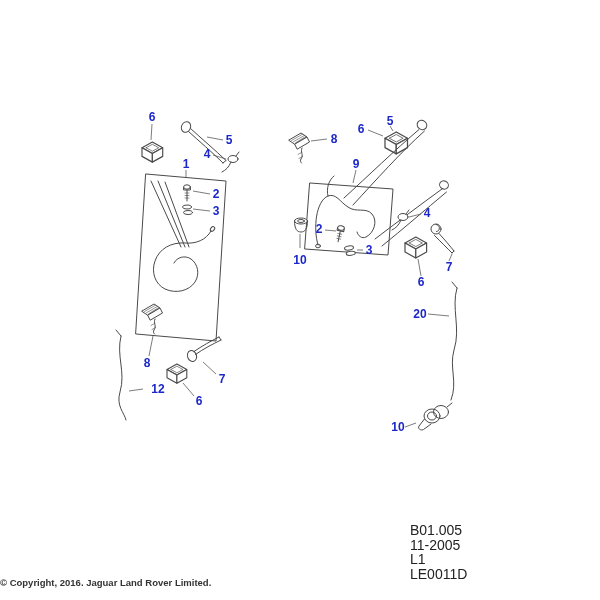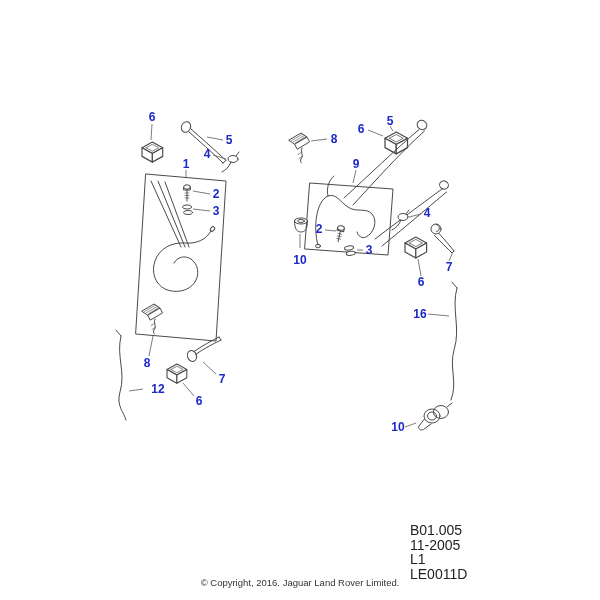--- a/index.html
+++ b/index.html
@@ -26,23 +26,23 @@
     position: absolute;
     left: 410px; top: 523px; width: 88px;
     text-align: left;
     font-size: 14px;
     color: #222;
     line-height: 14.5px;
   }
   .copyright {
     position: absolute;
     left: 0; top: 577px; width: 100%;
-    text-align: center;
     font-size: 9.5px;
     color: #333;
+    font-weight: bold;
   }
 </style>
 </head>
 <body>
 
 <div class="stage">
 
   <svg class="art" width="600" height="600" viewBox="0 0 600 600">
     <defs>
       <g id="cube">
@@ -232,21 +232,21 @@
   <span class="callout" style="left:334px;top:139px">8</span>
   <span class="callout" style="left:361px;top:129px">6</span>
   <span class="callout" style="left:390px;top:121px">5</span>
   <span class="callout" style="left:356px;top:164px">9</span>
   <span class="callout" style="left:319px;top:229px">2</span>
   <span class="callout" style="left:300px;top:260px">10</span>
   <span class="callout" style="left:369px;top:250px">3</span>
   <span class="callout" style="left:427px;top:213px">4</span>
   <span class="callout" style="left:421px;top:282px">6</span>
   <span class="callout" style="left:449px;top:267px">7</span>
-  <span class="callout" style="left:420px;top:314px">16</span>
+  <span class="callout" style="left:420px;top:314px">20</span>
   <span class="callout" style="left:398px;top:427px">10</span>
 
   <div class="footer-block">
     <div>B01.005</div>
     <div>11-2005</div>
     <div>L1</div>
     <div>LE0011D</div>
   </div>
 
   <div class="copyright">© Copyright, 2016. Jaguar Land Rover Limited.</div>

